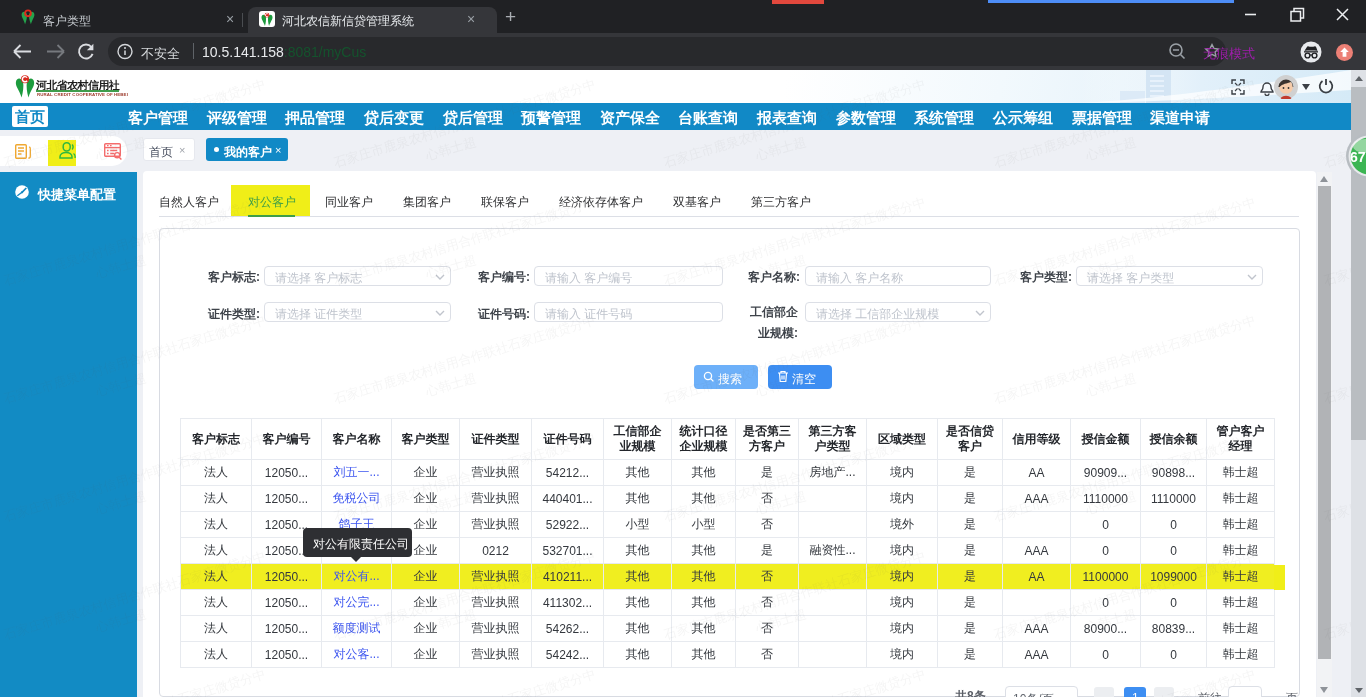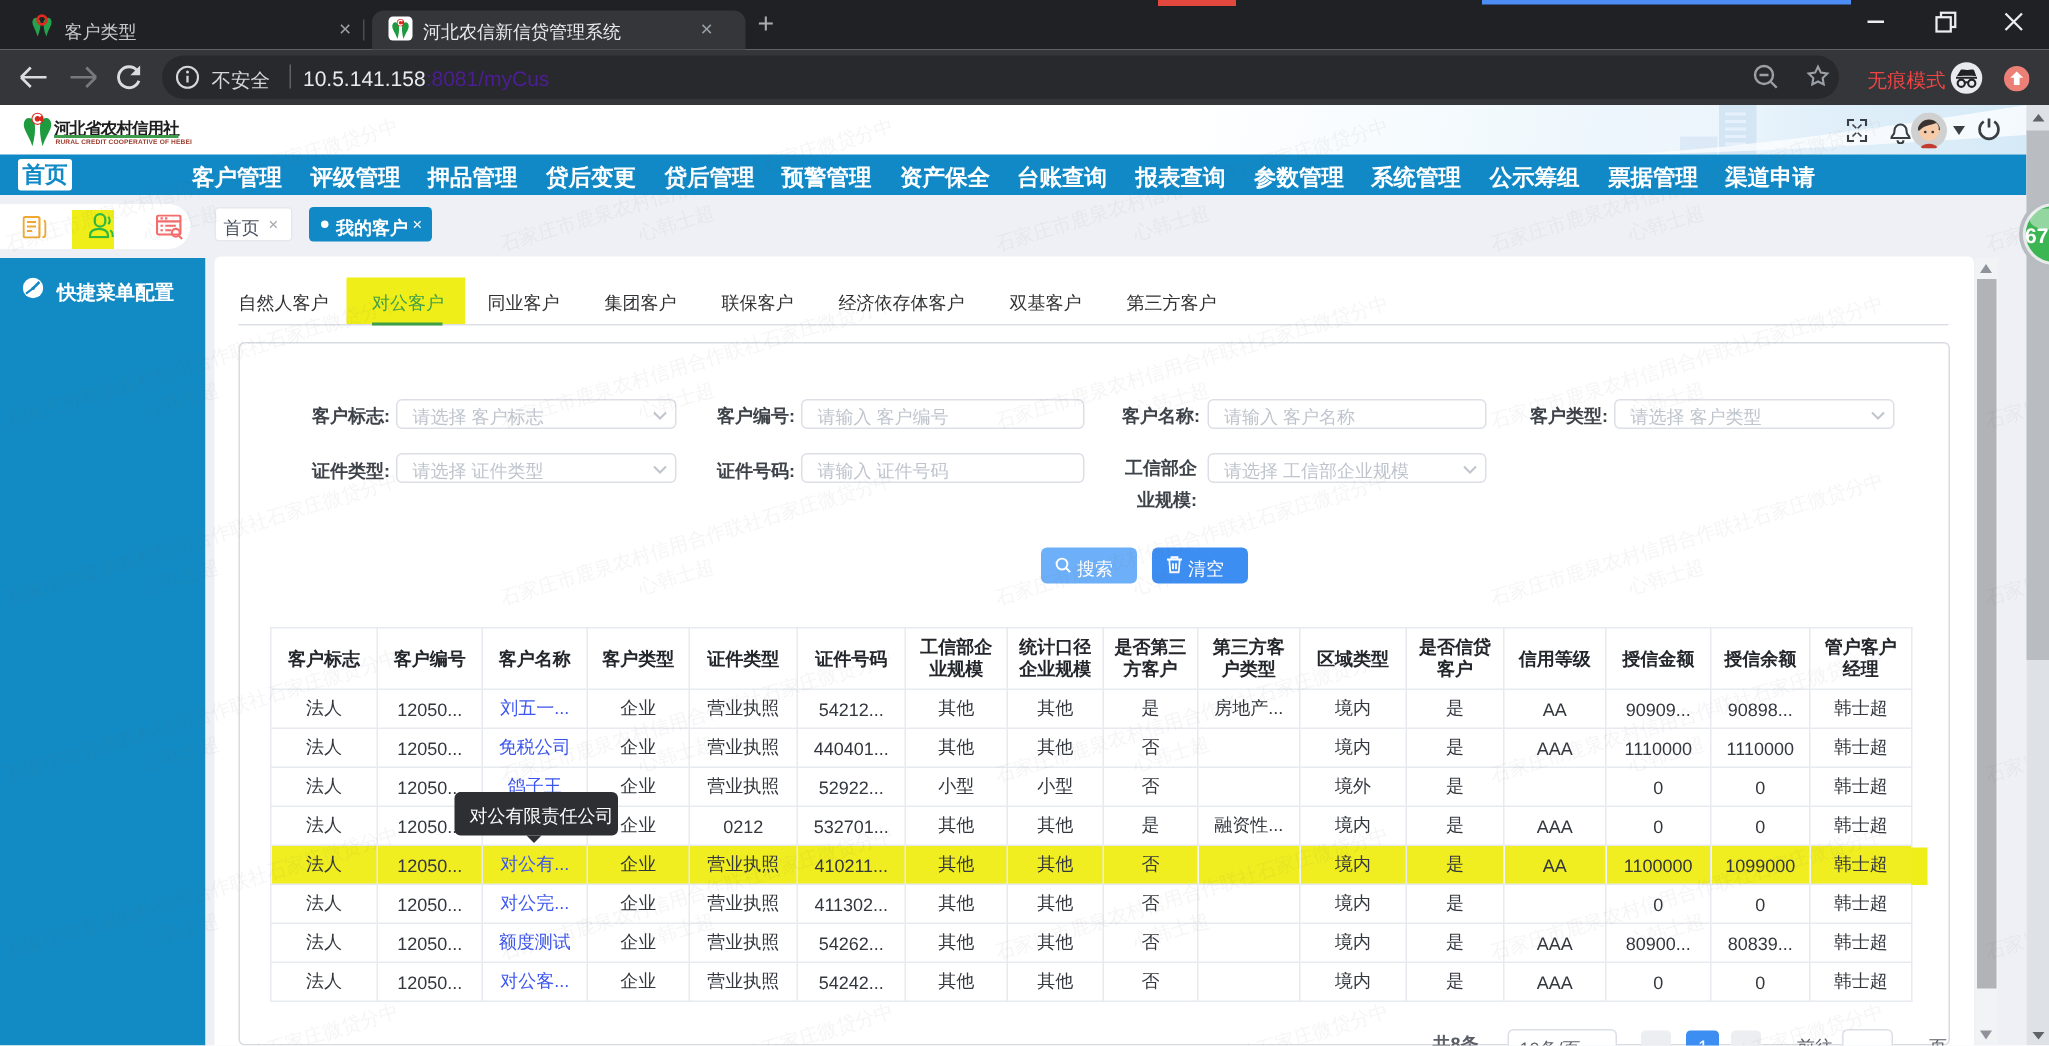--- a/index.html
+++ b/index.html
@@ -51,27 +51,27 @@
 <path d="M86.9 17.2 h6.5 v-6.5 Z" fill="#dadce0" stroke="none"></path>
 </svg>
 <div style="left:108px;top:37px;width:1118px;height:29px;background:#28292c;border-radius:15px"></div>
 <svg style="left:116px;top:43px" width="20" height="17" viewBox="0 0 20 17">
 <circle cx="9" cy="8.5" r="7" fill="none" stroke="#d5d8db" stroke-width="1.4"></circle>
 <path d="M9 7.5 v4.5" stroke="#d5d8db" stroke-width="1.5"></path>
     <circle cx="9" cy="5" r="1" fill="#d5d8db"></circle>
 </svg>
 <div class="tt" style="left:141px;top:45px;font-size:13px;color:#d5d8db">不安全</div>
 <div style="left:193px;top:43px;width:1px;height:16px;background:#5f6368"></div>
-<div class="tt" style="left:202px;top:44px;font-size:14px;color:#e8eaed">10.5.141.158<span style="color:#4c1d95">:8081/myCus</span></div>
+<div class="tt" style="left:202px;top:44px;font-size:14px;color:#e8eaed">10.5.141.158<span style="color:#14532d">:8081/myCus</span></div>
 <svg style="left:1168px;top:42px" width="56" height="19" viewBox="0 0 56 19">
 <circle cx="8" cy="8" r="6" fill="none" stroke="#9aa0a6" stroke-width="1.6"></circle>
 <path d="M5 8 h6 M12.5 12.5 l4 4" stroke="#9aa0a6" stroke-width="1.6"></path>
 <path d="M44 2.5 l1.9 3.9 4.3 .6 -3.1 3 .7 4.3 -3.8 -2 -3.8 2 .7 -4.3 -3.1 -3 4.3 -.6 Z" fill="none" stroke="#9aa0a6" stroke-width="1.4"></path>
 </svg>
-<div class="tt" style="left:1245px;top:45px;font-size:13px;color:#ef4444">无痕模式</div>
+<div class="tt" style="left:1203px;top:45px;font-size:13px;color:#a21caf">无痕模式</div>
 <svg style="left:1300px;top:41px" width="22" height="22" viewBox="0 0 22 22">
 <circle cx="11" cy="11" r="10.5" fill="#e8eaed"></circle>
 <path d="M4.5 9.8 c2-.5 11-.5 13 0 l-1.3-3.6 c-.3-.8-1-1-1.8-.8 -1.6.4-4.2.4-5.8 0 -.8-.2-1.5 0-1.8.8 Z" fill="#202124"></path>
 <rect x="4" y="10.2" width="14" height="1.3" fill="#202124"></rect>
 <circle cx="7.5" cy="14.5" r="2.4" fill="none" stroke="#202124" stroke-width="1.4"></circle>
 <circle cx="14.5" cy="14.5" r="2.4" fill="none" stroke="#202124" stroke-width="1.4"></circle>
 <path d="M9.9 14.2 c.7-.5 1.5-.5 2.2 0" fill="none" stroke="#202124" stroke-width="1.2"></path>
 </svg>
 <svg style="left:1336px;top:44px" width="17" height="17" viewBox="0 0 17 17">
 <circle cx="8.5" cy="8.5" r="8.5" fill="#ec8076"></circle>

